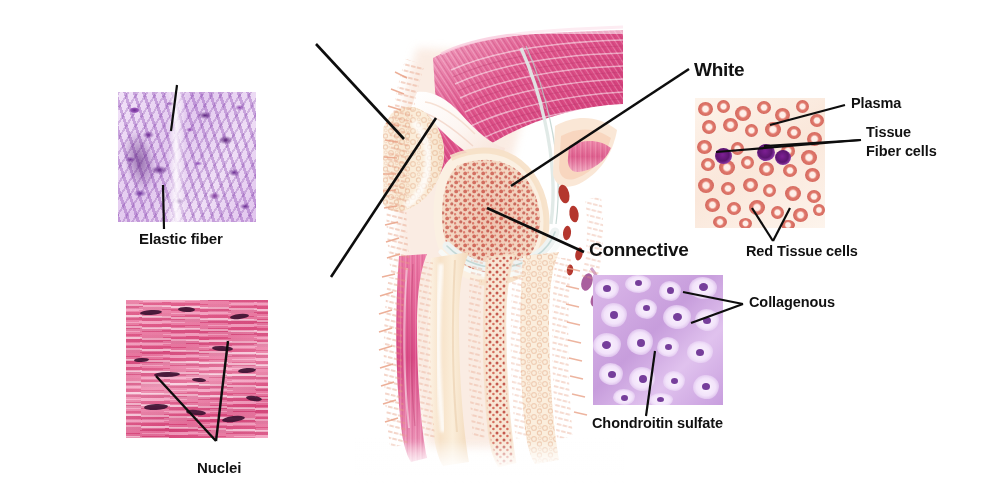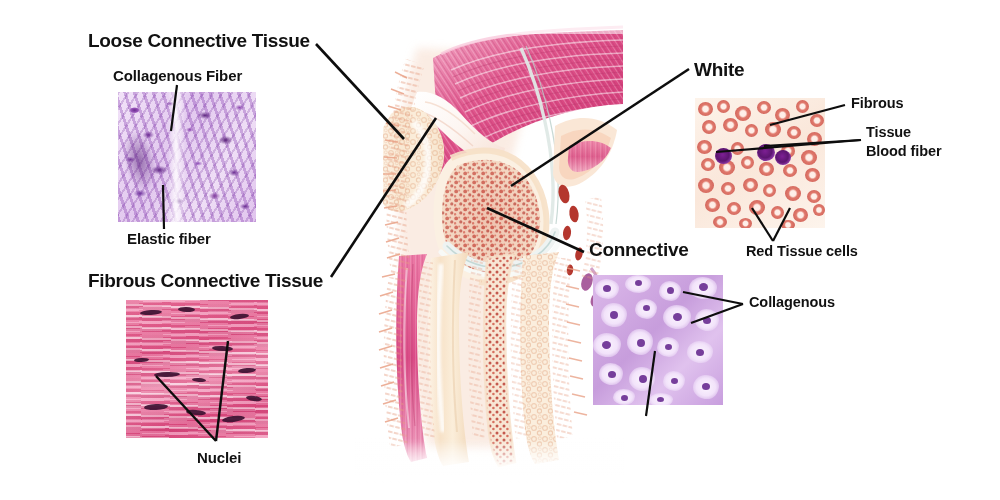--- a/index.html
+++ b/index.html
@@ -498,38 +498,36 @@
 
     <line x1="773" y1="241" x2="752" y2="208" stroke-width="2.2"></line>
     <line x1="773" y1="241" x2="790" y2="208" stroke-width="2.2"></line>
 
     <line x1="743" y1="304" x2="683" y2="292" stroke-width="2.2"></line>
     <line x1="743" y1="304" x2="691" y2="323" stroke-width="2.2"></line>
 
     <line x1="646" y1="416" x2="655" y2="351" stroke-width="2.2"></line>
   </svg>
 
-  <div class="lbl title" style="left:88px; top:31px;">Loose Connective Tissue</div>
-
-  <div class="lbl sub" style="left:113px; top:68px;">Collagenous Fiber</div>
-
-  <div class="lbl sub" style="left:127px; top:231px;">Elastic fiber</div>
-
-  <div class="lbl title" style="left:88px; top:271px;">Fibrous Connective Tissue</div>
-
-  <div class="lbl sub" style="left:197px; top:450px;">Nuclei</div>
+
+
+  <div class="lbl sub" style="left:139px; top:231px;">Elastic fiber</div>
+
+
+  <div class="lbl sub" style="left:197px; top:460px;">Nuclei</div>
 
   <div class="lbl title" style="left:694px; top:60px;">White</div>
 
-  <div class="lbl small" style="left:851px; top:96px;">Fibrous</div>
+  <div class="lbl small" style="left:851px; top:96px;">Plasma</div>
 
   <div class="lbl small" style="left:866px; top:125px;">Tissue</div>
 
-  <div class="lbl small" style="left:866px; top:144px;">Blood fiber</div>
+  <div class="lbl small" style="left:866px; top:144px;">Fiber cells</div>
 
   <div class="lbl small" style="left:746px; top:244px;">Red Tissue cells</div>
 
   <div class="lbl title" style="left:589px; top:240px;">Connective</div>
 
   <div class="lbl small" style="left:749px; top:295px;">Collagenous</div>
 
+  <div class="lbl small" style="left:592px; top:416px;">Chondroitin sulfate</div>
 
 </div>
 
 </body></html>

